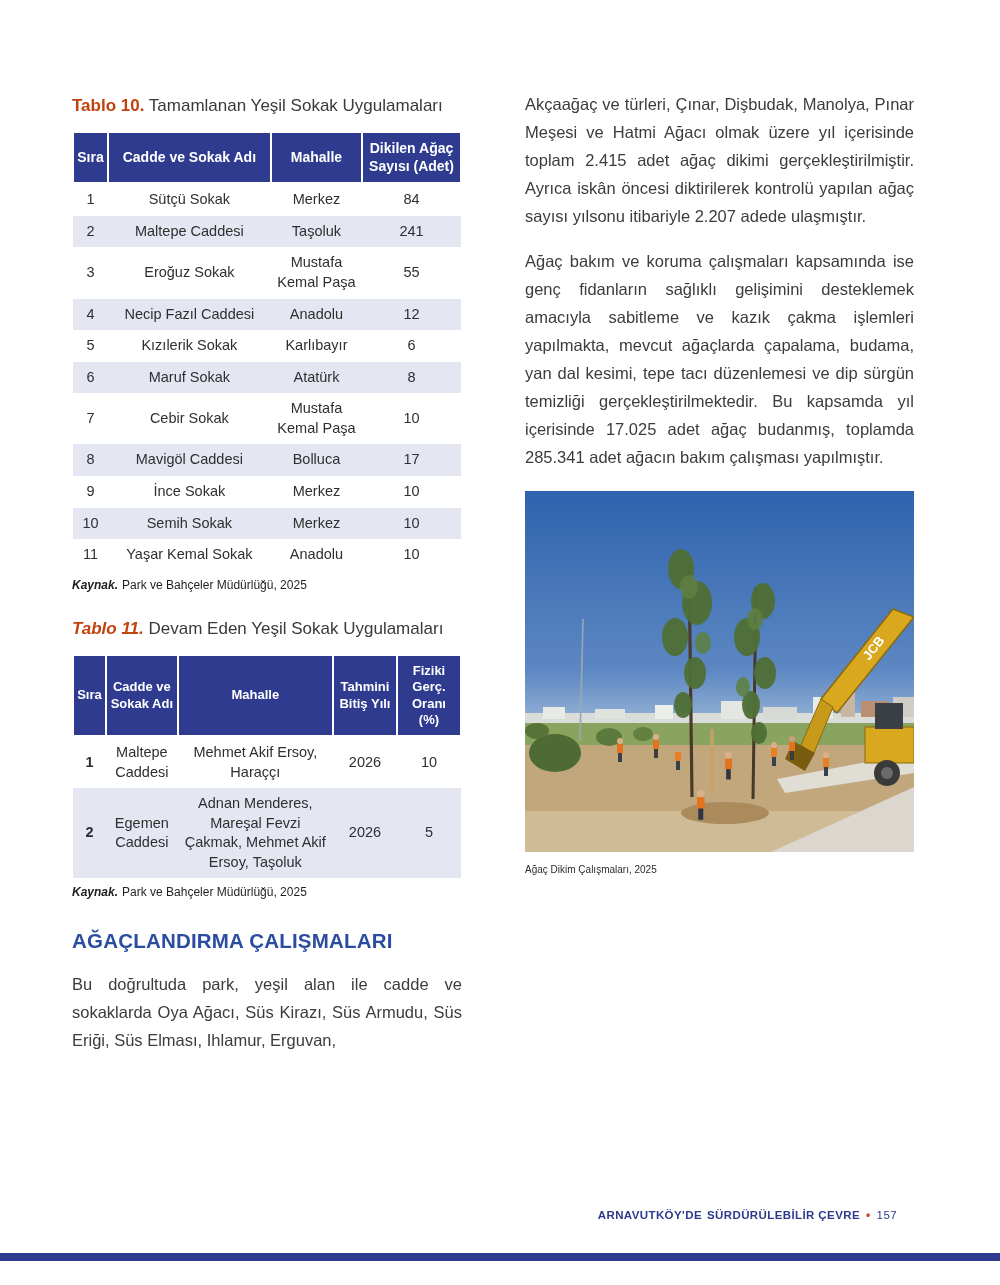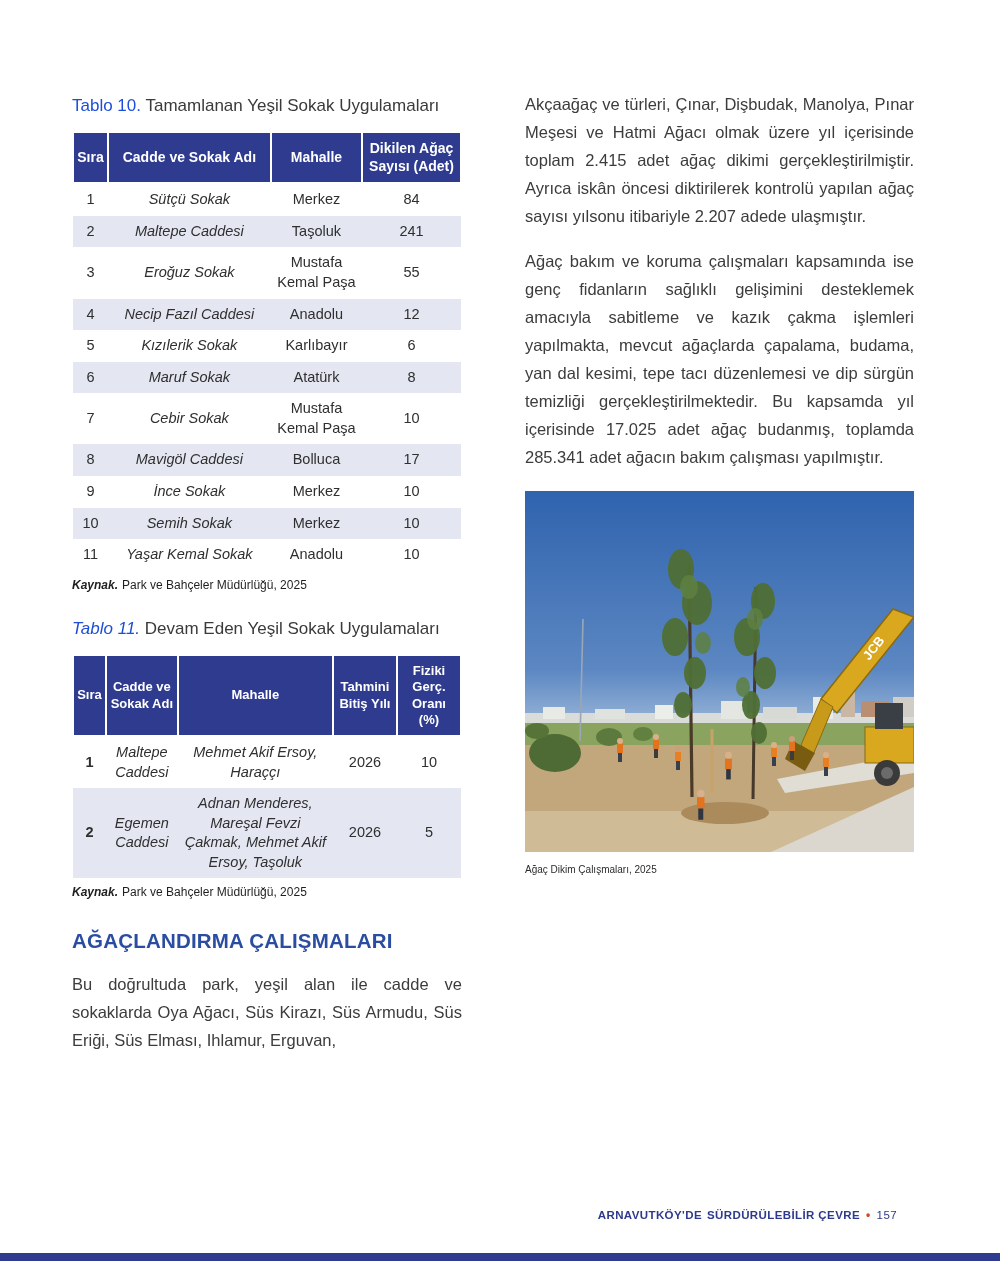--- a/index.html
+++ b/index.html
@@ -4,33 +4,33 @@
 <style>
   html,body{margin:0;padding:0;background:#ffffff;}
   .page{
     position:relative;width:1000px;height:1285px;background:#ffffff;
     font-family:"Liberation Sans","DejaVu Sans",sans-serif;color:#3c3c3c;overflow:hidden;
   }
   .col-left{position:absolute;left:72px;top:93px;width:390px;}
   .col-right{position:absolute;left:525px;top:90px;width:389px;}
 
   .tbl-title{font-size:17px;line-height:1.55;color:#3a3a3a;margin:0 0 12px 0;}
-  .tbl-title .t-label{font-weight:normal;color:#1d4ed8;}
+  .tbl-title .t-label{font-weight:bold;color:#c2410c;}
   .tbl-title .t-label.italic{font-style:italic;margin-top:48px;}
 
   table.data{width:100%;border-collapse:collapse;table-layout:fixed;}
   table.data th{
     background:#2e3b8f;color:#ffffff;font-weight:bold;text-align:center;
     border:2px solid #ffffff;padding:7px 3px;line-height:1.25;
   }
   .t10 th{font-size:14px;}
   .t11 th{font-size:13px;}
   table.data td{padding:6px 3px;text-align:center;font-size:14.5px;line-height:1.35;color:#2f2f2f;vertical-align:middle;}
   table.data tbody tr.shade{background:#e4e7f2;}
-  td.al{text-align:left;padding-left:8px;font-style:italic;}
+  td.al{text-align:left;padding-left:8px;}
   .t11 td.sira{font-weight:bold;}
 
   .source{font-size:12px;color:#1f1f1f;margin:7px 0 0 0;}
   .source .src-label{font-weight:bold;font-style:italic;margin-right:4px;text-align:right;}
 
   .t11-title{margin-top:24px;}
 
   .section-heading{
     font-size:20.5px;font-weight:bold;color:#2b4da1;letter-spacing:.2px;
     margin:30px 0 0 0;

